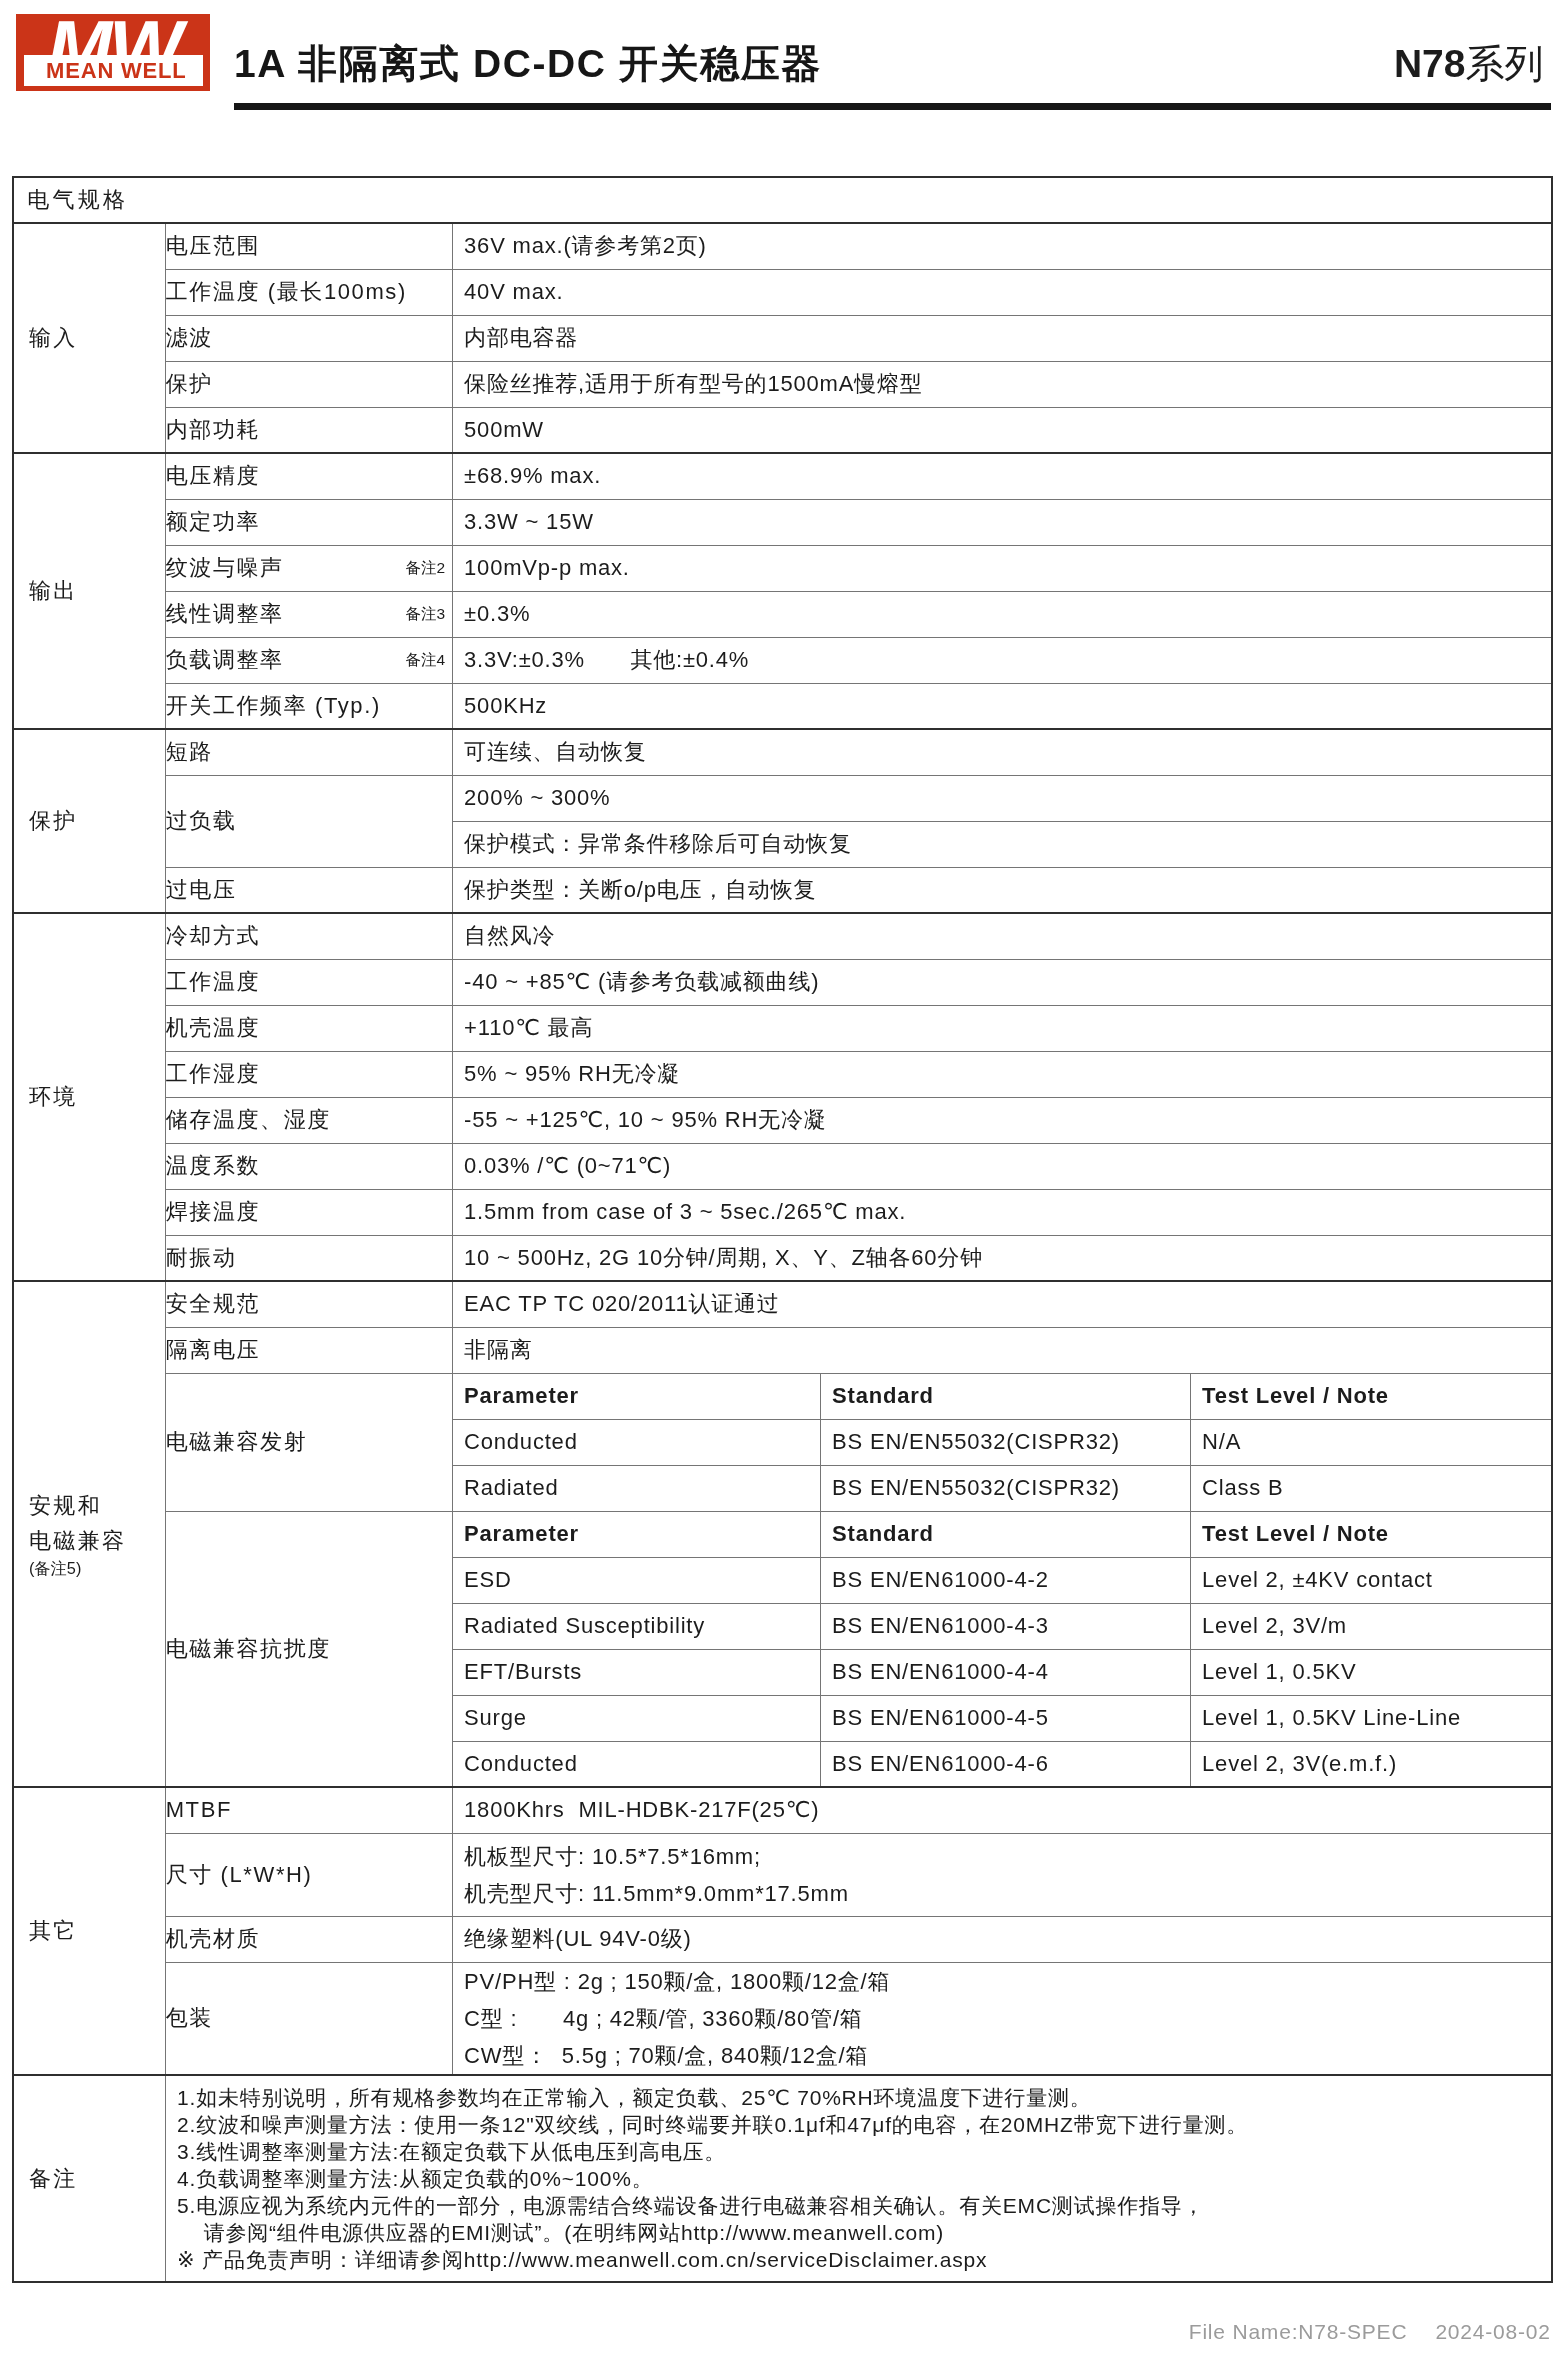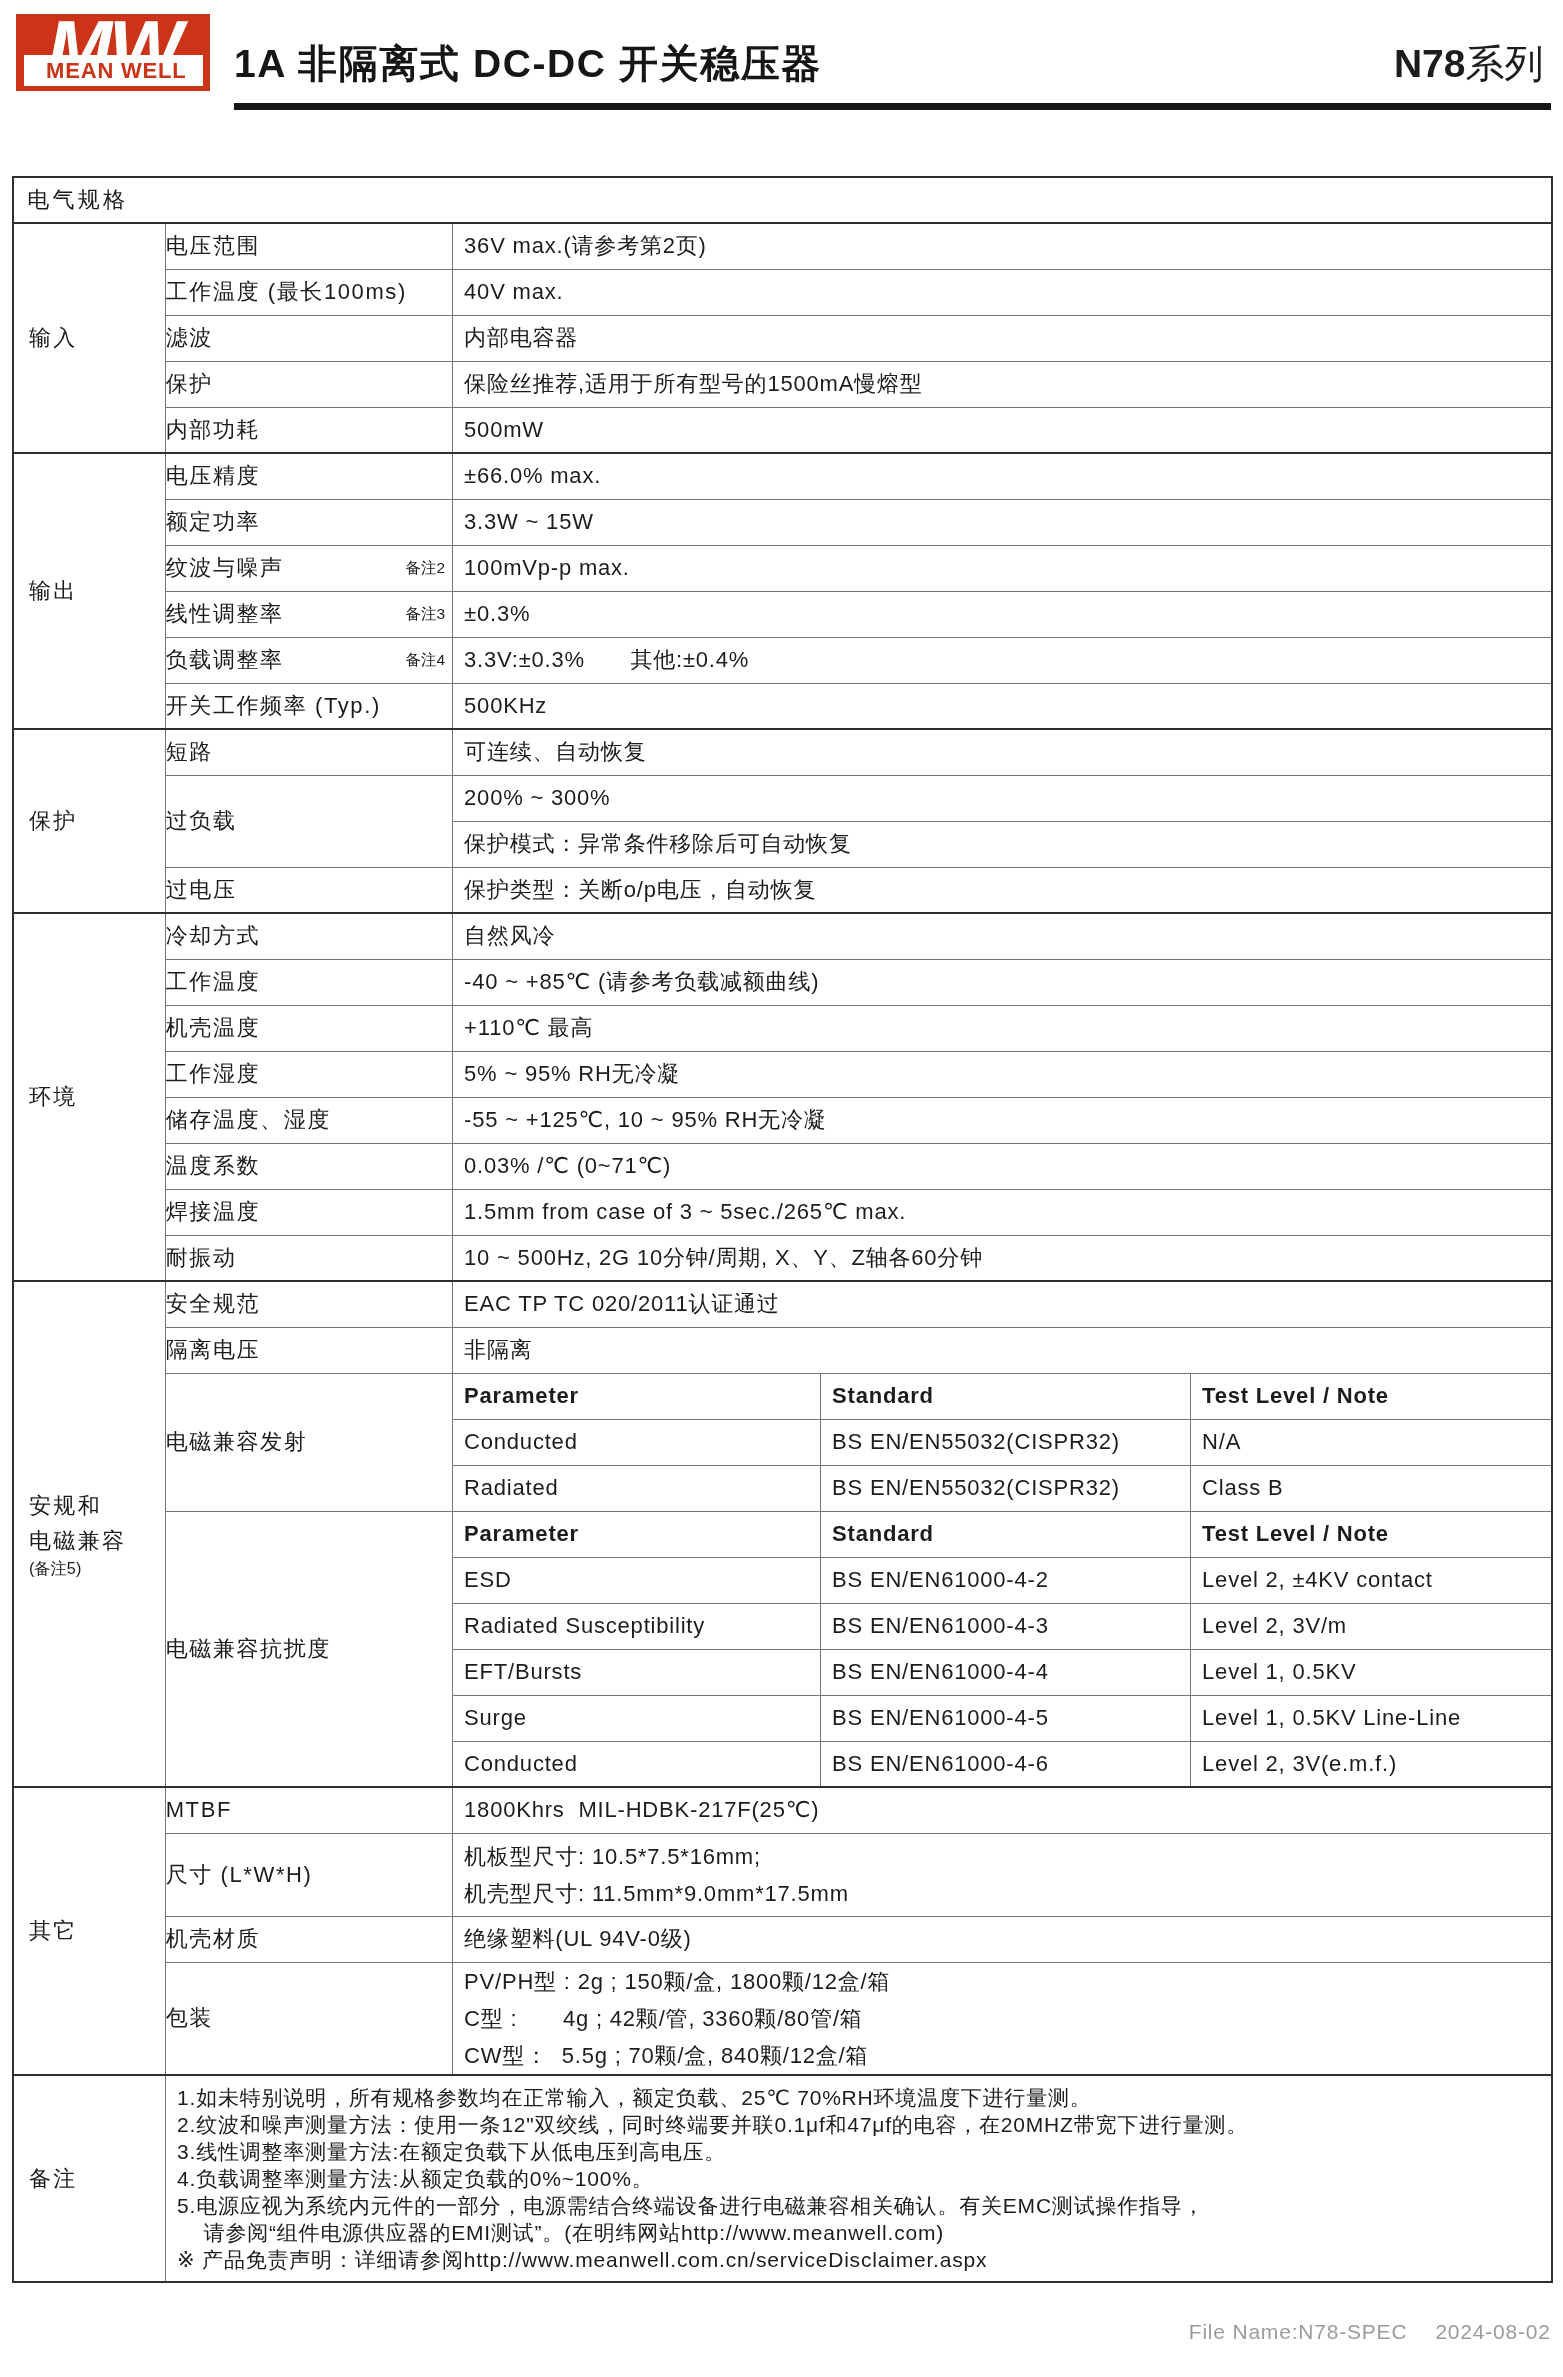--- a/index.html
+++ b/index.html
@@ -103,21 +103,21 @@
           <td class="attr shade">保护</td>
           <td class="val shade" colspan="3">保险丝推荐,适用于所有型号的1500mA慢熔型</td>
         </tr>
         <tr>
           <td class="attr">内部功耗</td>
           <td class="val" colspan="3">500mW</td>
         </tr>
         <tr class="sec-start">
           <td class="sec" rowspan="6">输出</td>
           <td class="attr shade">电压精度</td>
-          <td class="val shade" colspan="3">±66.0% max.</td>
+          <td class="val shade" colspan="3">±68.9% max.</td>
         </tr>
         <tr>
           <td class="attr">额定功率</td>
           <td class="val" colspan="3">3.3W ~ 15W</td>
         </tr>
         <tr>
           <td class="attr shade">纹波与噪声<span class="note-mark">备注2</span></td>
           <td class="val shade" colspan="3">100mVp-p max.</td>
         </tr>
         <tr>

